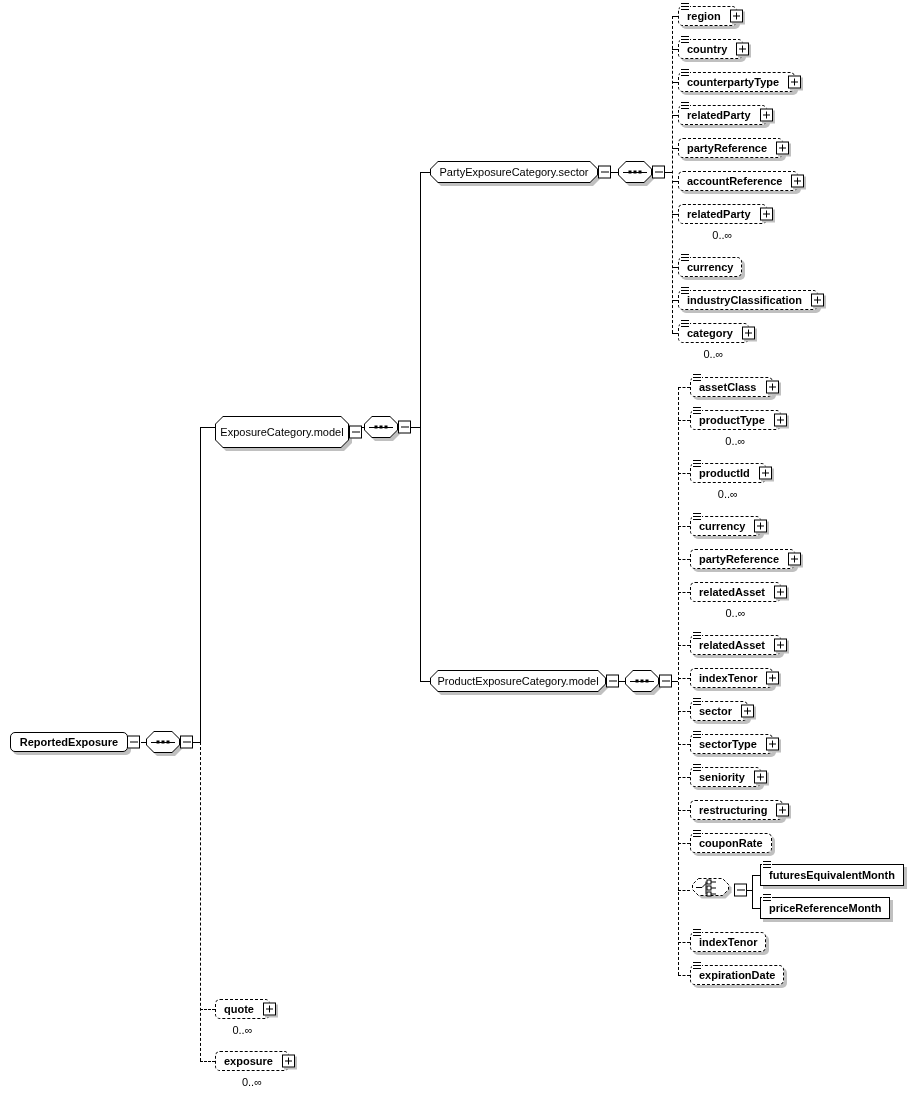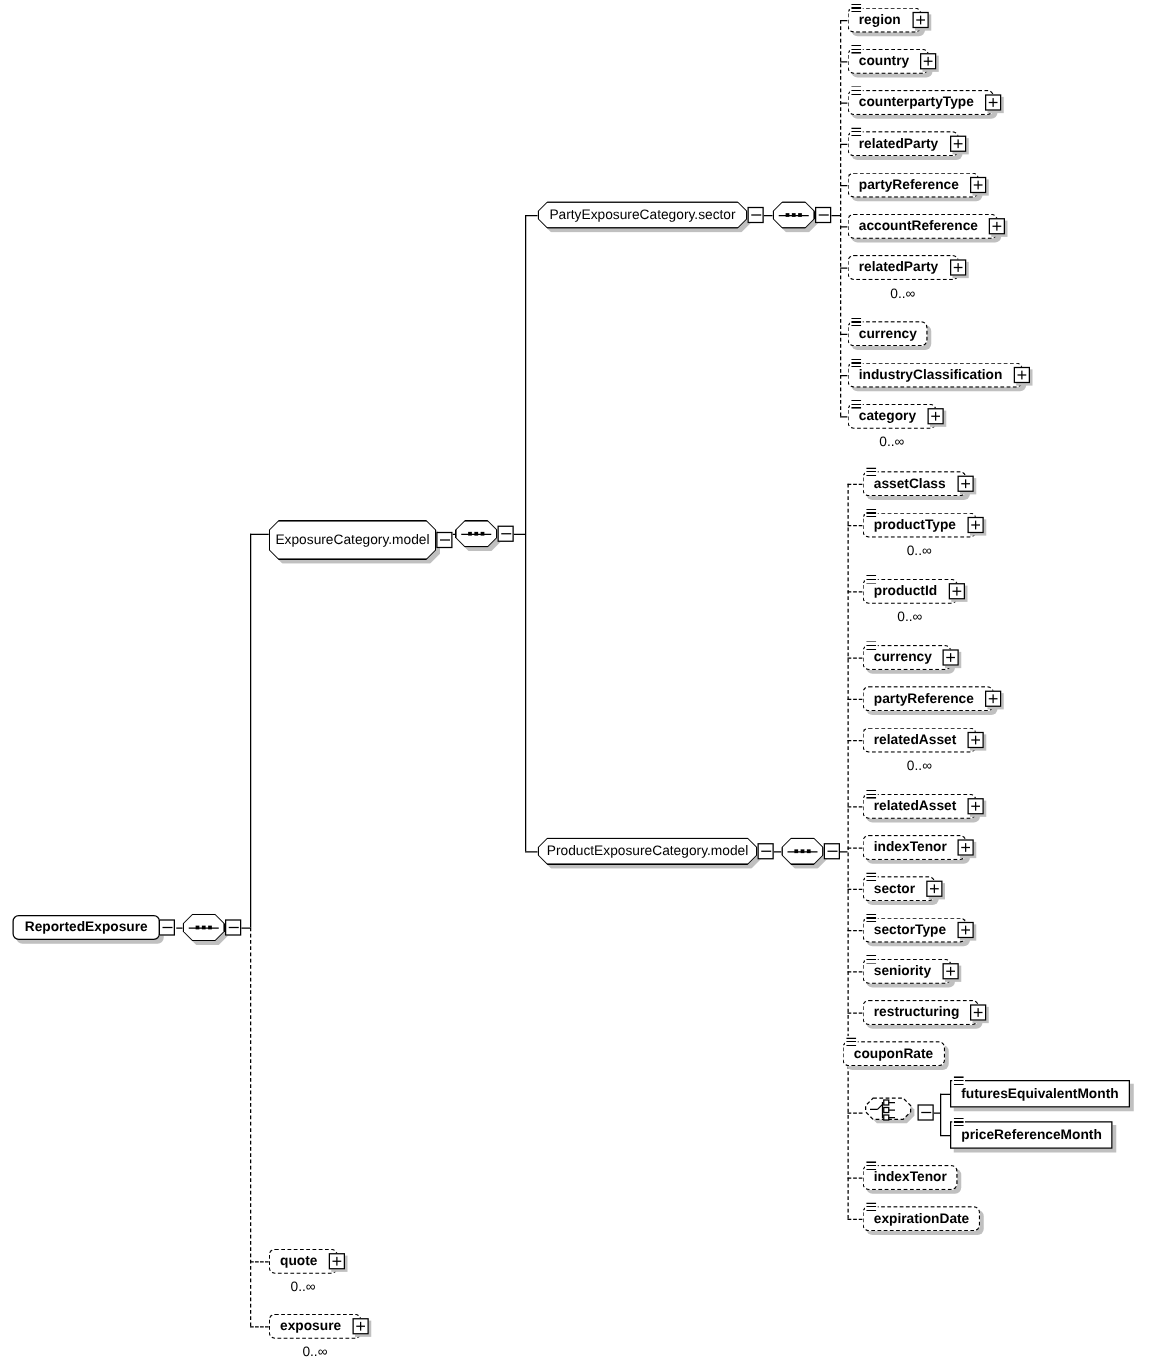--- a/index.html
+++ b/index.html
@@ -287,21 +287,21 @@
 </div>
 <div class="el opt p" style="left:690px;top:767px">
   <span class="ann"></span>
   <span class="lbl">seniority</span>
   <span class="plus"></span>
 </div>
 <div class="el opt p" style="left:690px;top:800px">
   <span class="lbl">restructuring</span>
   <span class="plus"></span>
 </div>
-<div class="el opt" style="left:674px;top:833px">
+<div class="el opt" style="left:690px;top:833px">
   <span class="ann"></span>
   <span class="lbl">couponRate</span>
 </div>
 
 <div class="choice" style="left:690px;top:877px">
   <svg width="44" height="26" viewBox="0 0 44 26">
     <path d="M11.5 4.5 h24 l6 6 v5 l-6 6 h-24 l-6 -6 v-5 z" fill="#c0c0c0" stroke="none"></path>
     <path d="M8.5 1.5 h24 l6 6 v5 l-6 6 h-24 l-6 -6 v-5 z" fill="#ffffff" stroke="#000" stroke-dasharray="3 2"></path>
     <path d="M6 10.5 h6 M12 10.5 L16 6.5 M16 4.5 v13" stroke="#000" fill="none"></path>
     <rect x="17" y="3" width="4" height="4" fill="#fff" stroke="#000"></rect>

